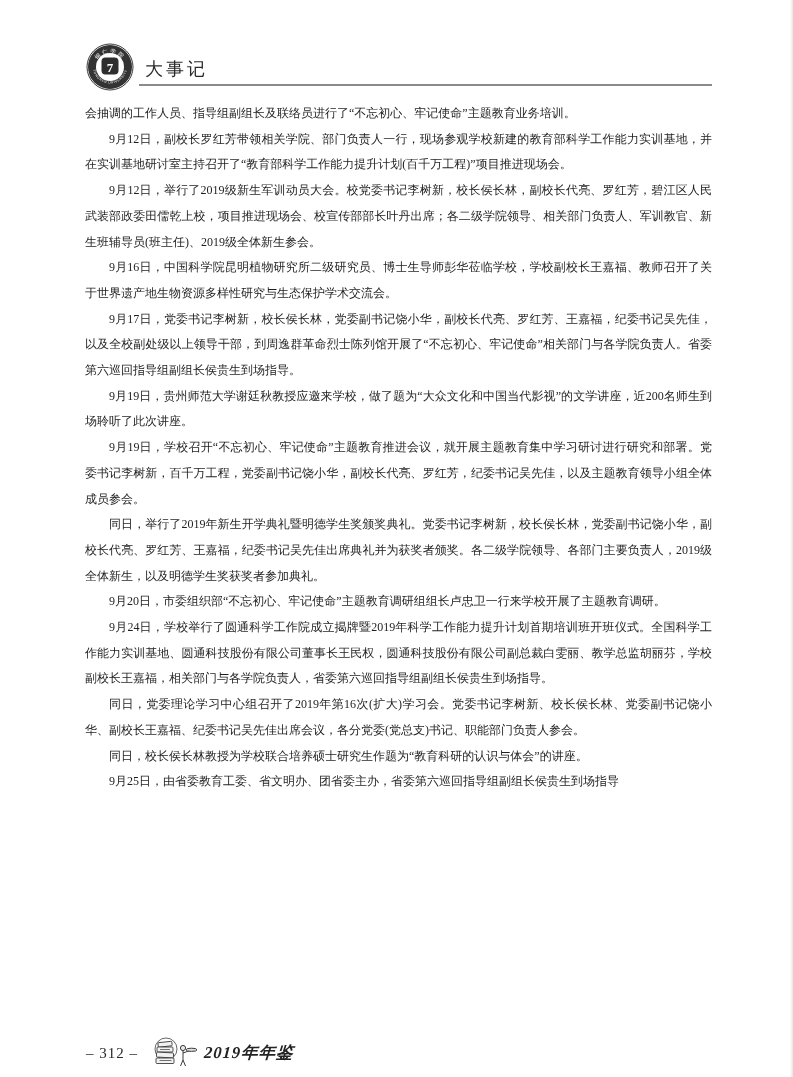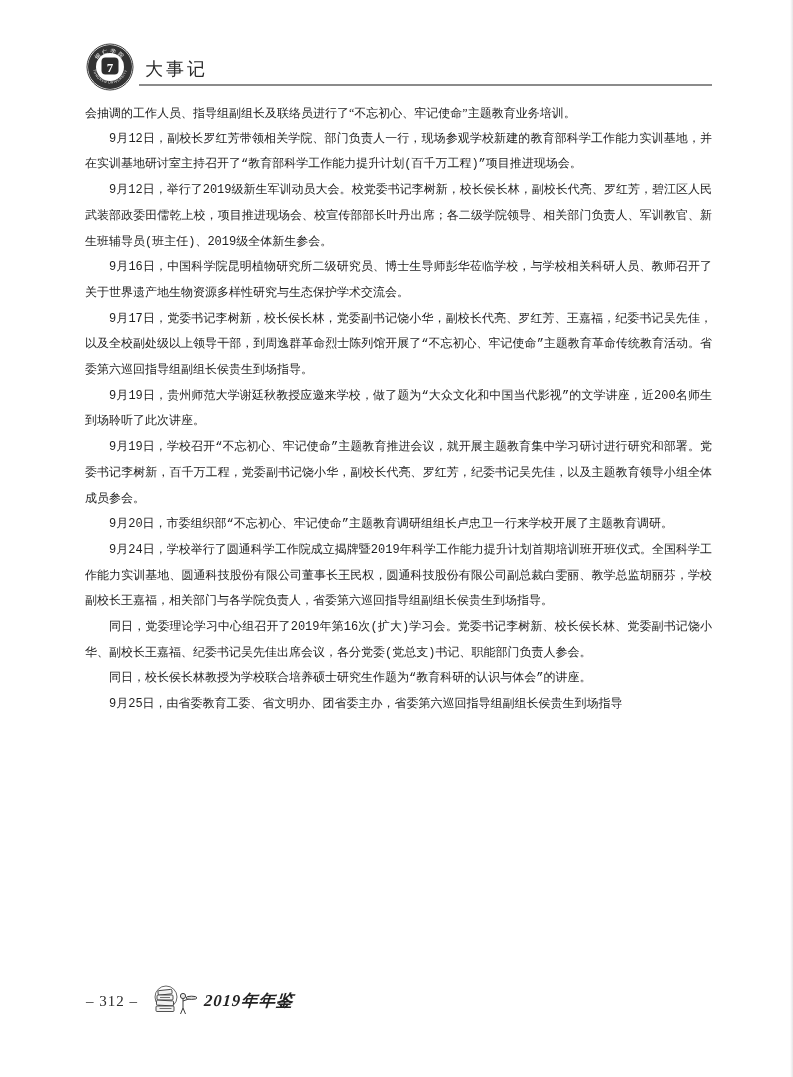--- a/index.html
+++ b/index.html
@@ -52,25 +52,25 @@
     position: absolute; left: 85px; top: 101px; width: 627px;
     text-align: justify;
     text-justify: inter-ideograph;
   }
   .para {
     margin: 0;
     font-size: 12px;
     line-height: 25.7px;
     color: #1e1e1e;
   }
-  .para.indent { text-indent: 2em; font-family: Liberation Mono, monospace; }
+  .para.indent { text-indent: 2em; }
 
   
   .footer {
-    position: absolute; left: 86px; top: 984px;
+    position: absolute; left: 86px; top: 1036px;
     display: flex; align-items: center;
   }
   .page-number {
     font-size: 15px; color: #2a2a2a;
     letter-spacing: 1px;
   }
   .footer-emblem { width: 46px; height: 34px; margin: 0 6px 0 14px; }
   .yearbook-label {
     font-size: 16.5px;
     font-weight: bold;
@@ -106,24 +106,25 @@
     </svg>
     <div class="header-right">
       <span class="section-title">大事记</span>
     </div>
   </div>
 
   <div class="content">
       <p class="para">会抽调的工作人员、指导组副组长及联络员进行了“不忘初心、牢记使命”主题教育业务培训。</p>
       <p class="para indent">9月12日，副校长罗红芳带领相关学院、部门负责人一行，现场参观学校新建的教育部科学工作能力实训基地，并在实训基地研讨室主持召开了“教育部科学工作能力提升计划(百千万工程)”项目推进现场会。</p>
       <p class="para indent">9月12日，举行了2019级新生军训动员大会。校党委书记李树新，校长侯长林，副校长代亮、罗红芳，碧江区人民武装部政委田儒乾上校，项目推进现场会、校宣传部部长叶丹出席；各二级学院领导、相关部门负责人、军训教官、新生班辅导员(班主任)、2019级全体新生参会。</p>
-      <p class="para indent">9月16日，中国科学院昆明植物研究所二级研究员、博士生导师彭华莅临学校，与学校相关科研人员、教师召开了关于世界遗产地生物资源多样性研究与生态保护学术交流会。</p>
-      <p class="para indent">9月17日，党委书记李树新，校长侯长林，党委副书记饶小华，副校长代亮、罗红芳、王嘉福，纪委书记吴先佳，以及全校副处级以上领导干部，到周逸群革命烈士陈列馆开展了“不忘初心、牢记使命”主题教育革命传统教育活动。省委第六巡回指导组副组长侯贵生到场指导。</p>
+      <p class="para indent">9月16日，中国科学院昆明植物研究所二级研究员、博士生导师彭华莅临学校，学校副校长王嘉福、教师召开了关于世界遗产地生物资源多样性研究与生态保护学术交流会。</p>
+      <p class="para indent">9月17日，党委书记李树新，校长侯长林，党委副书记饶小华，副校长代亮、罗红芳、王嘉福，纪委书记吴先佳，以及全校副处级以上领导干部，到周逸群革命烈士陈列馆开展了“不忘初心、牢记使命”相关部门与各学院负责人。省委第六巡回指导组副组长侯贵生到场指导。</p>
       <p class="para indent">9月19日，贵州师范大学谢廷秋教授应邀来学校，做了题为“大众文化和中国当代影视”的文学讲座，近200名师生到场聆听了此次讲座。</p>
       <p class="para indent">9月19日，学校召开“不忘初心、牢记使命”主题教育推进会议，就开展主题教育集中学习研讨进行研究和部署。党委书记李树新，百千万工程，党委副书记饶小华，副校长代亮、罗红芳，纪委书记吴先佳，以及主题教育领导小组全体成员参会。</p>
+      <p class="para indent">同日，举行了2019年新生开学典礼暨明德学生奖颁奖典礼。党委书记李树新，校长侯长林，党委副书记饶小华，副校长代亮、罗红芳、王嘉福，纪委书记吴先佳出席典礼并为获奖者颁奖。各二级学院领导、各部门主要负责人，2019级全体新生，以及明德学生奖获奖者参加典礼。</p>
       <p class="para indent">9月20日，市委组织部“不忘初心、牢记使命”主题教育调研组组长卢忠卫一行来学校开展了主题教育调研。</p>
       <p class="para indent">9月24日，学校举行了圆通科学工作院成立揭牌暨2019年科学工作能力提升计划首期培训班开班仪式。全国科学工作能力实训基地、圆通科技股份有限公司董事长王民权，圆通科技股份有限公司副总裁白雯丽、教学总监胡丽芬，学校副校长王嘉福，相关部门与各学院负责人，省委第六巡回指导组副组长侯贵生到场指导。</p>
       <p class="para indent">同日，党委理论学习中心组召开了2019年第16次(扩大)学习会。党委书记李树新、校长侯长林、党委副书记饶小华、副校长王嘉福、纪委书记吴先佳出席会议，各分党委(党总支)书记、职能部门负责人参会。</p>
       <p class="para indent">同日，校长侯长林教授为学校联合培养硕士研究生作题为“教育科研的认识与体会”的讲座。</p>
       <p class="para indent">9月25日，由省委教育工委、省文明办、团省委主办，省委第六巡回指导组副组长侯贵生到场指导</p>
     </div>
 
   <div class="footer">
     <span class="page-number">– 312 –</span>
     <svg class="footer-emblem" viewBox="0 0 46 34" xmlns="http://www.w3.org/2000/svg">

